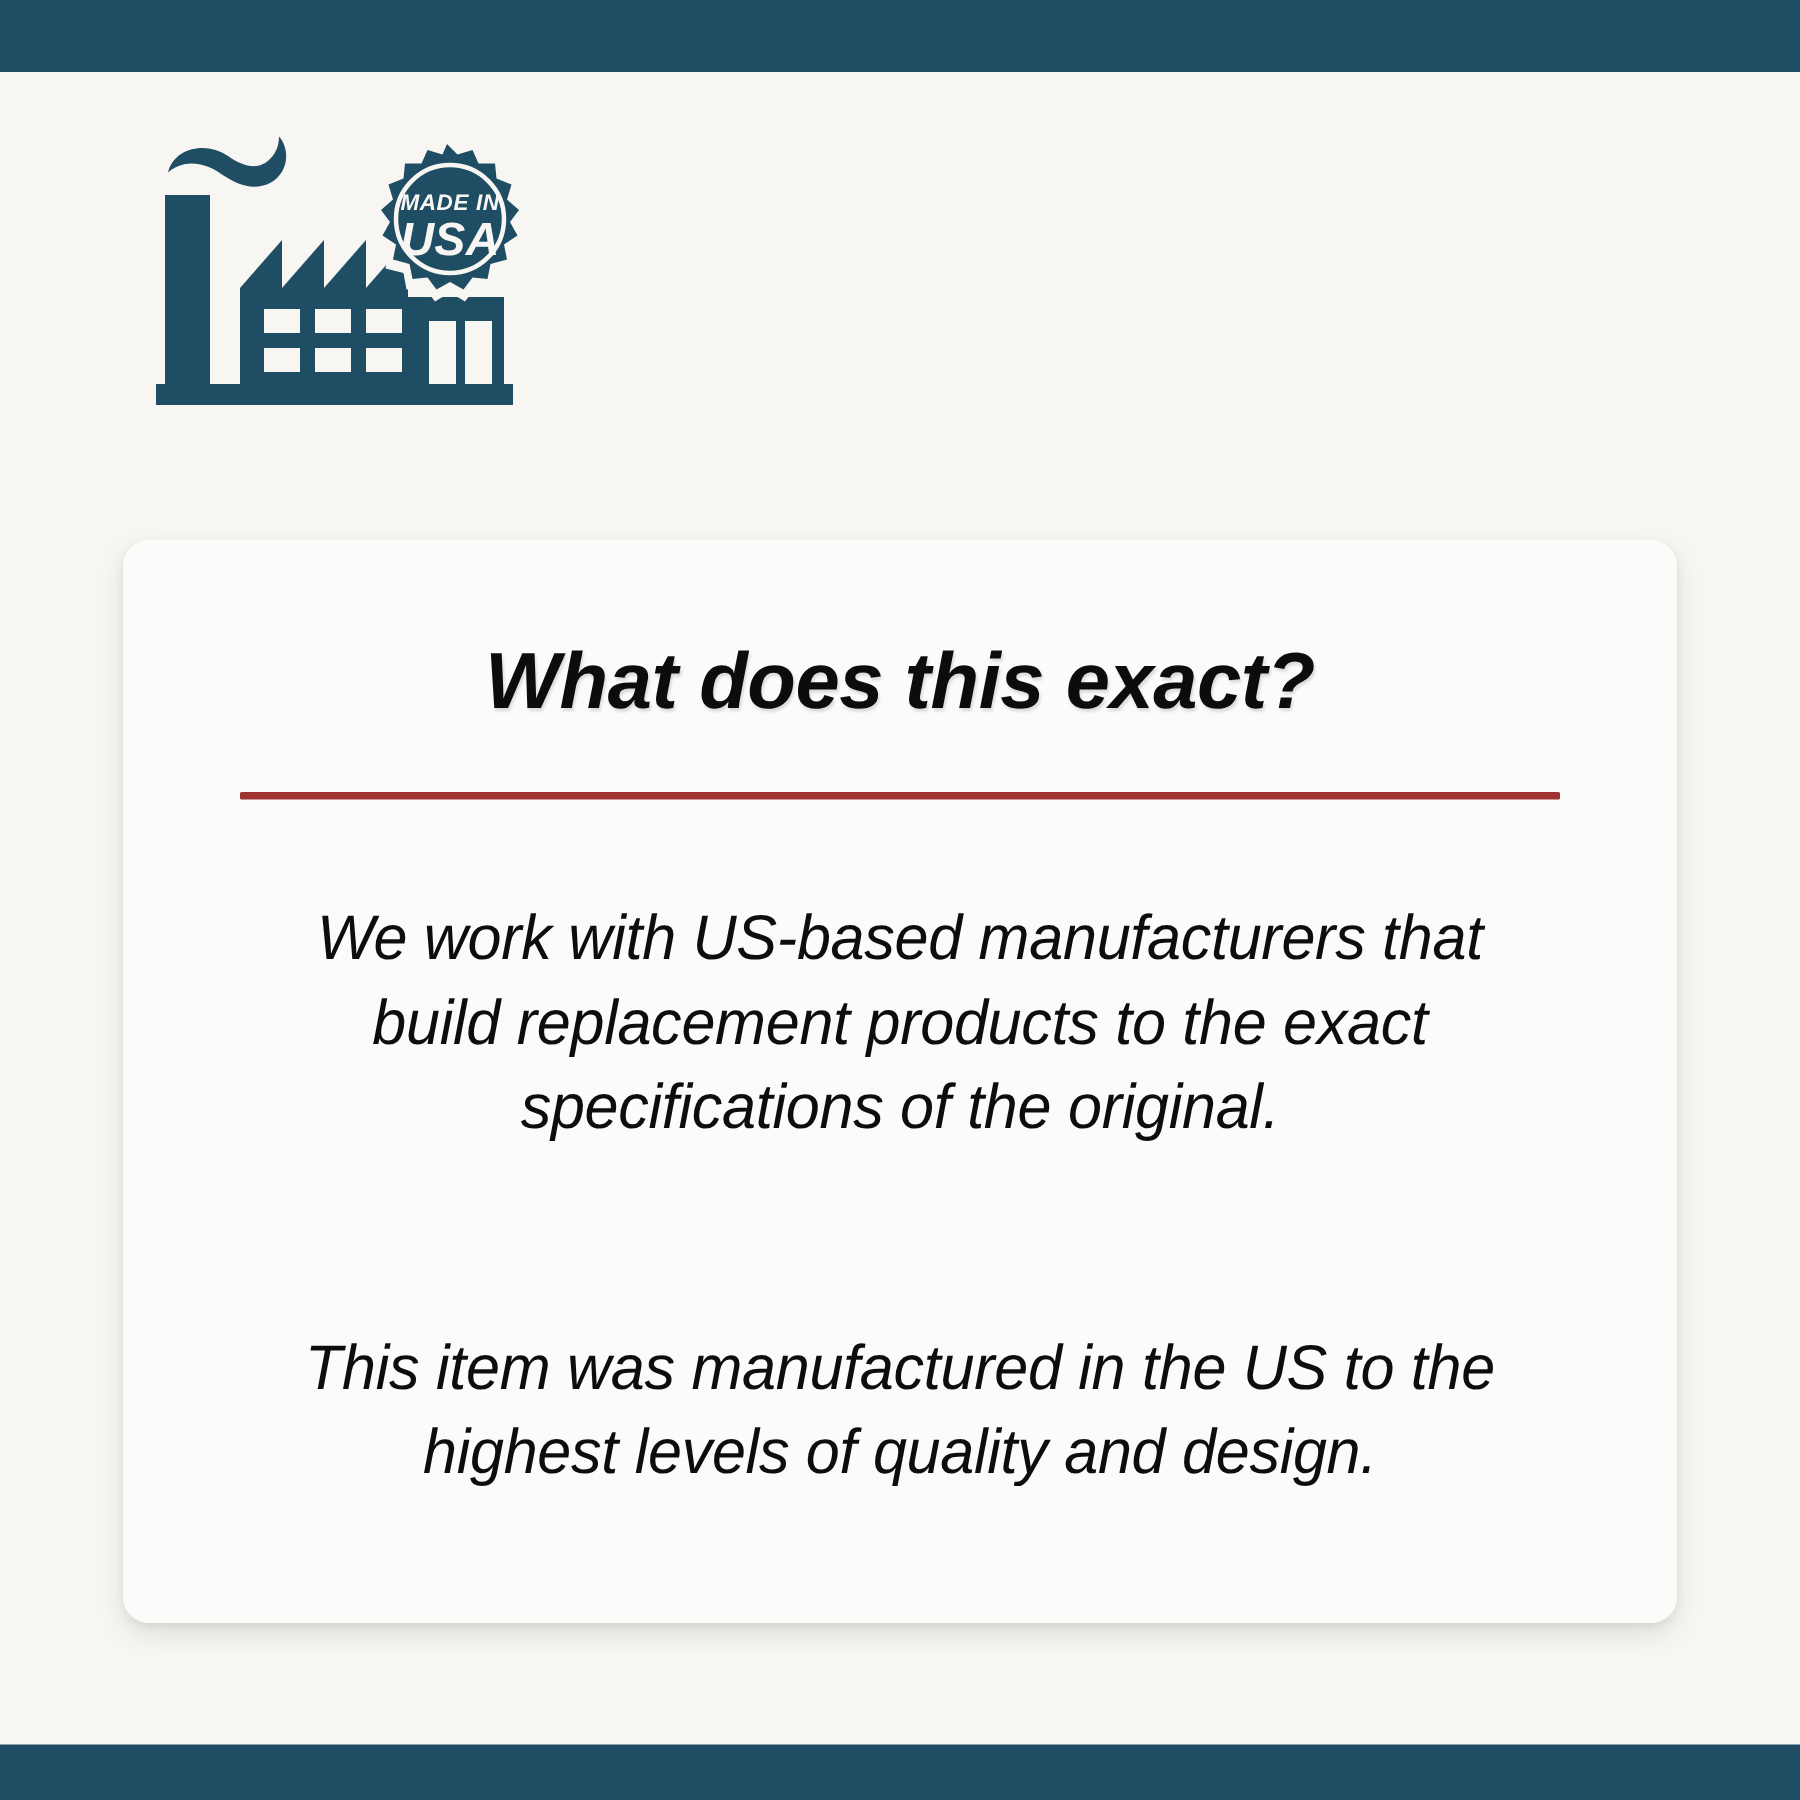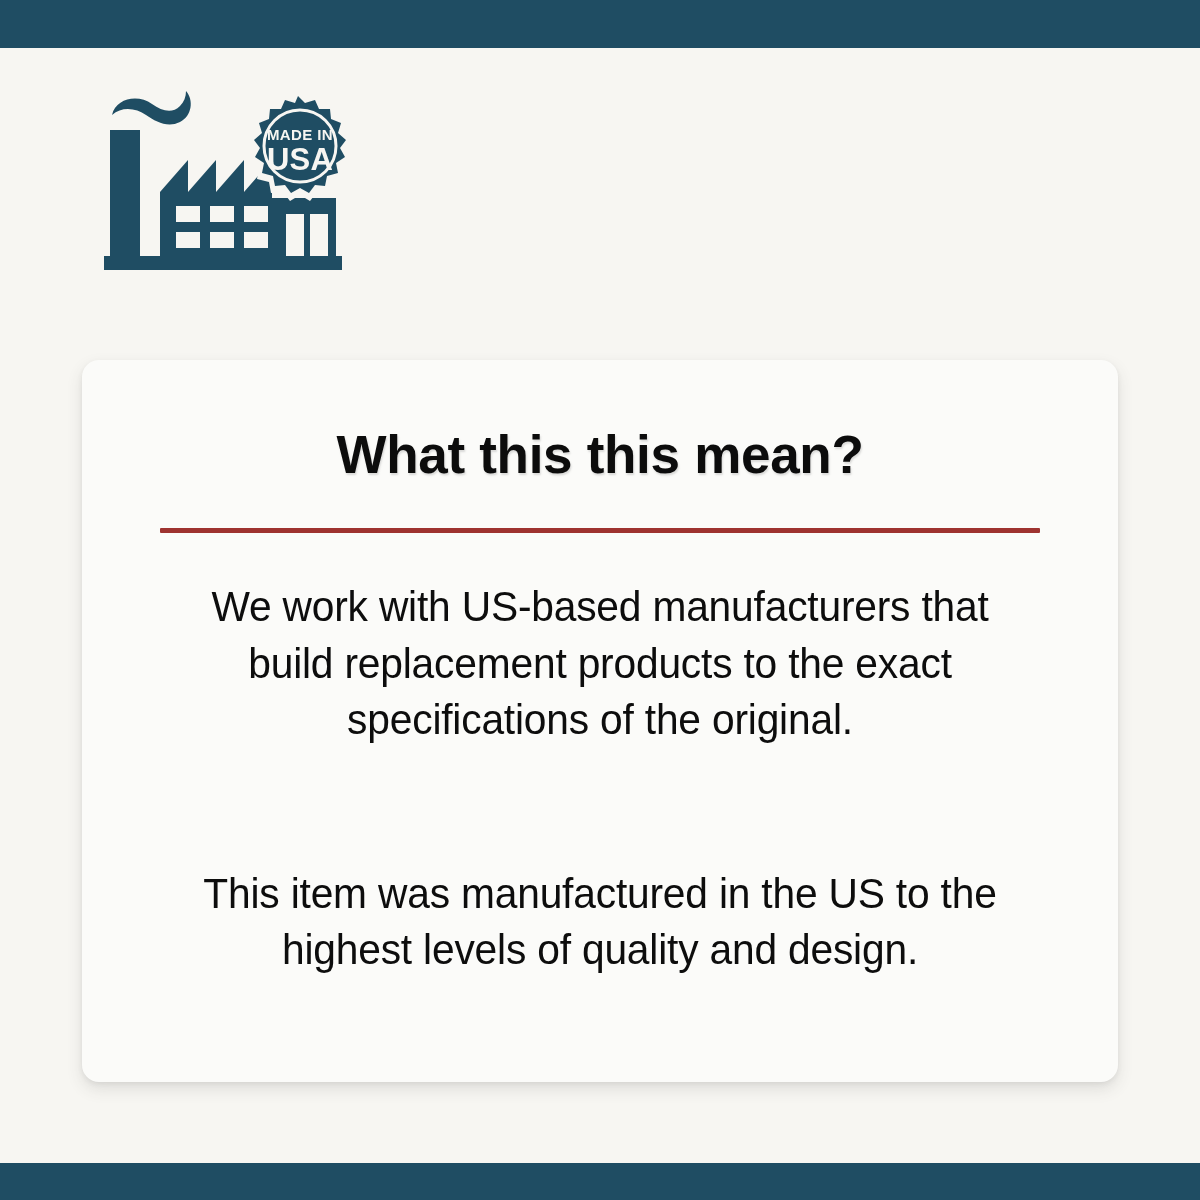--- a/index.html
+++ b/index.html
@@ -15,20 +15,21 @@
     font-family: "Liberation Sans", sans-serif;
     -webkit-font-smoothing: antialiased;
   }
 
   .page {
     position: relative;
     width: 1200px;
     height: 1200px;
     background: #f7f6f2;
     box-sizing: border-box;
+    font-style: italic;
   }
 
   
   .band {
     position: absolute;
     left: 0;
     width: 1200px;
     background: #1f4d63;
   }
   .band-top {
@@ -111,21 +112,21 @@
 
   .divider {
     margin: 44px 0 0 0;
     height: 5px;
     background: #9e3330;
     border: 0;
     border-radius: 1px;
   }
 
   .body-block {
-    padding-top: 46px;
+    padding-top: 64px;
   }
 
   .paragraph {
     margin: 0;
     text-align: center;
     color: #0d0d0d;
     font-family: "Liberation Sans Narrow", "Liberation Sans", sans-serif;
     font-size: 42px;
     line-height: 1.34;
     letter-spacing: -0.2px;
@@ -187,21 +188,21 @@
           <text x="52" y="74" text-anchor="middle" fill="#f7f6f2" font-family="Liberation Sans, sans-serif" font-weight="bold" font-size="31" letter-spacing="0.2">USA</text>
         </g>
       </svg>
     </div>
 
 
   </div>
 
   <div class="card">
 
-    <h2 class="card-title">What this this mean?</h2>
+    <h2 class="card-title">What does this exact?</h2>
 
     <hr class="divider">
 
     <div class="body-block">
       <p class="paragraph">We work with US-based manufacturers that build replacement products to the exact specifications of the original.</p>
       <p class="paragraph">This item was manufactured in the US to the highest levels of quality and design.</p>
     </div>
 
   </div>
 

